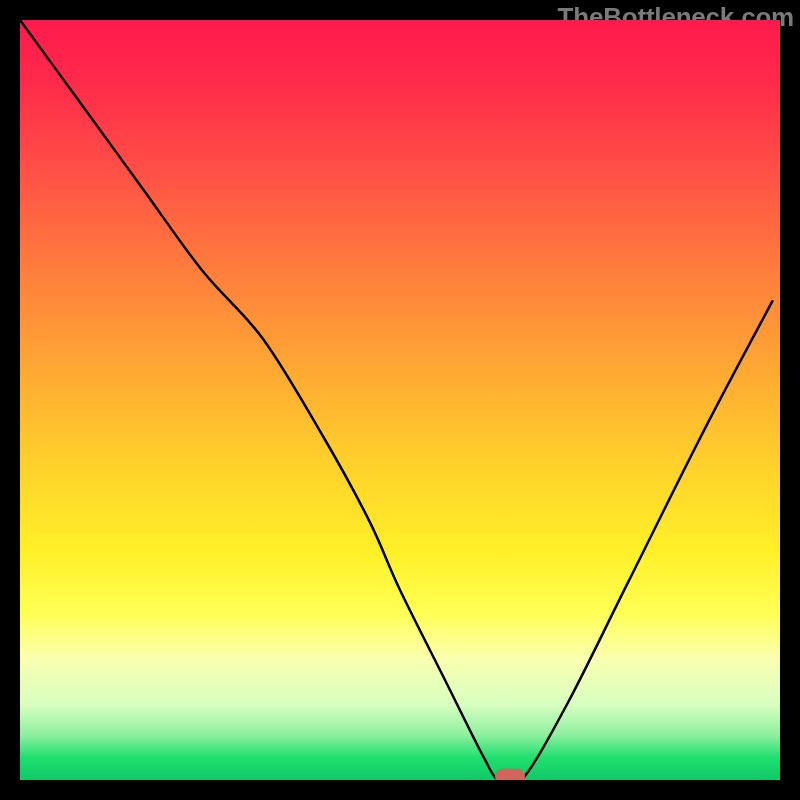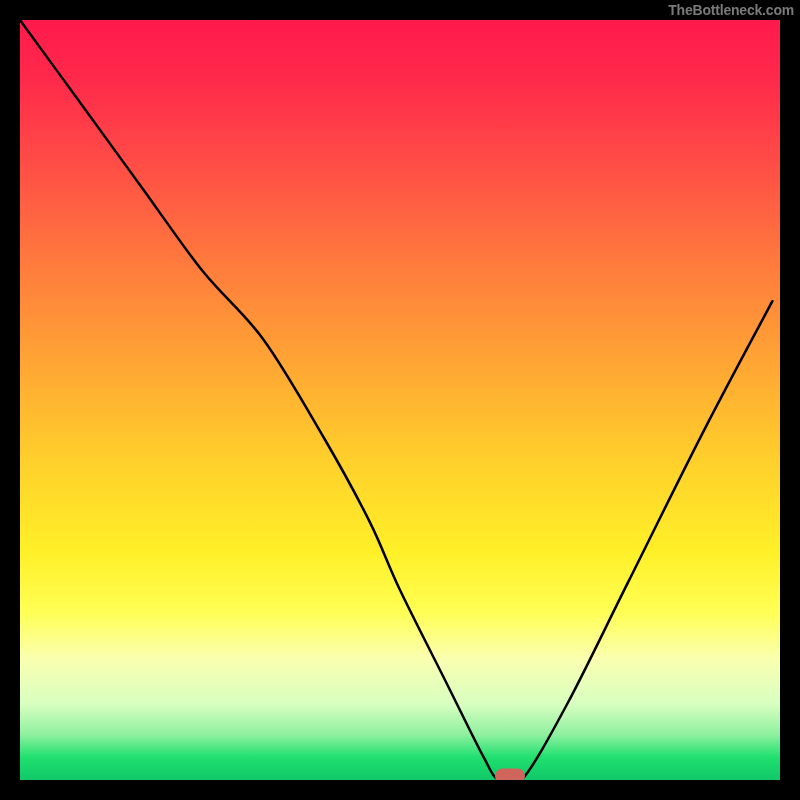--- a/index.html
+++ b/index.html
@@ -45,21 +45,21 @@
       #8ff0a0 94%,
       #20e070 97%,
       #10c868 100%
     );
   }
   .watermark {
     position: absolute;
     top: 2px;
     right: 6px;
     font-family: Arial, Helvetica, sans-serif;
-    font-size: 14px;
+    font-size: 26px;
     font-weight: 600;
     color: #7a7a7a;
     letter-spacing: -0.2px;
     user-select: none;
   }
   svg.curve {
     position: absolute;
     left: 0;
     top: 0;
     width: 760px;

